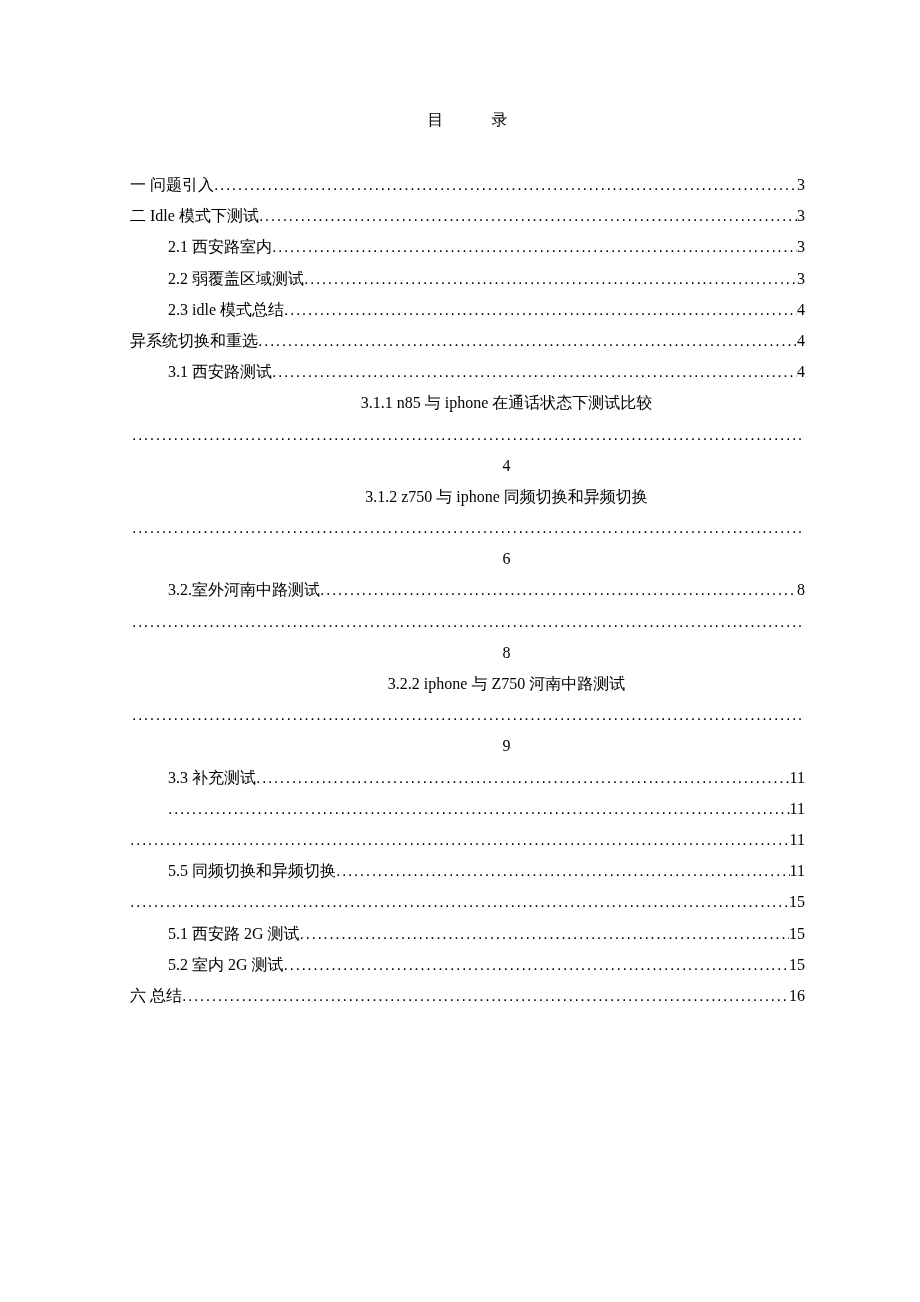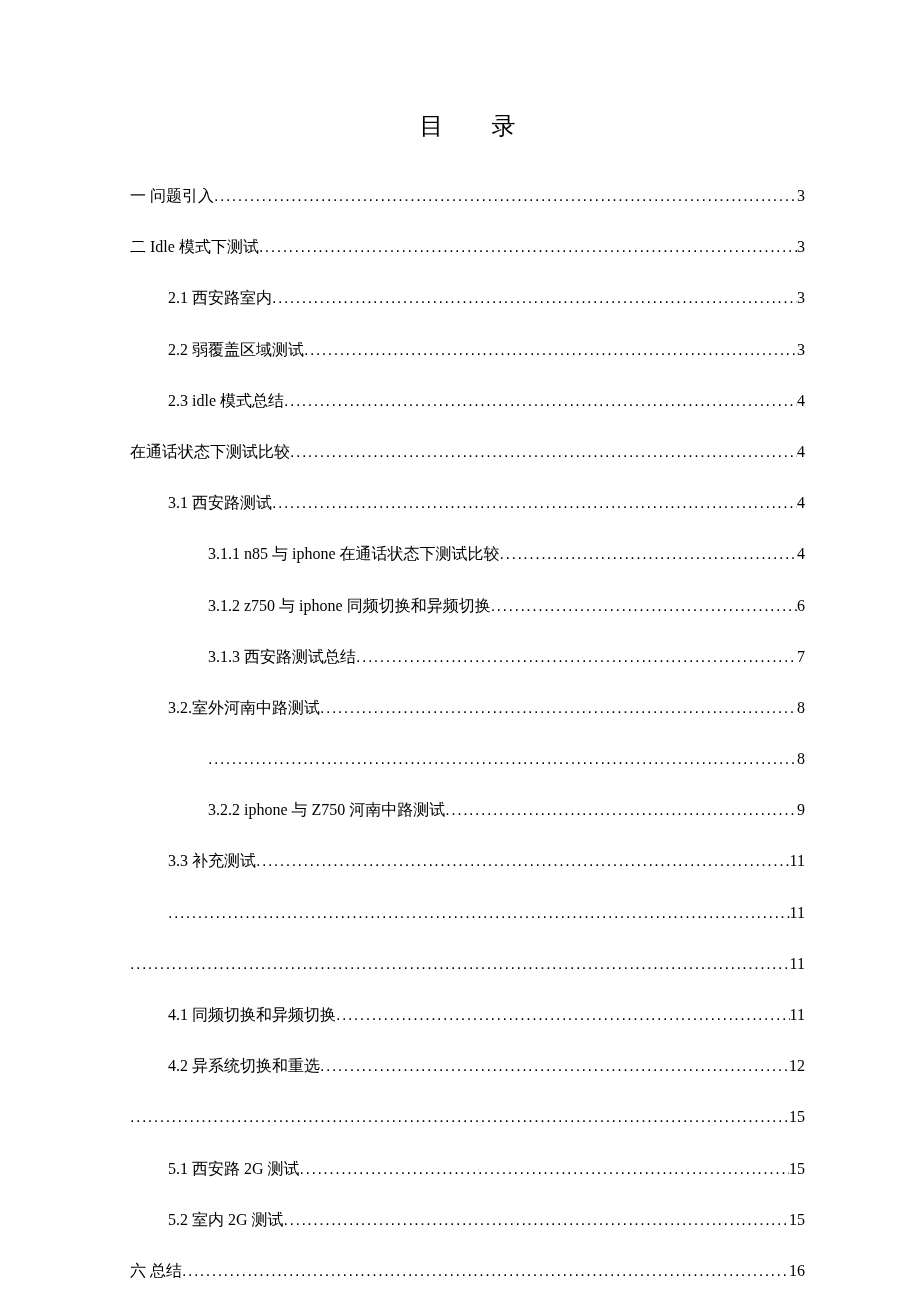--- a/index.html
+++ b/index.html
@@ -11,32 +11,31 @@
       background: #ffffff;
       width: 920px;
       height: 1302px;
       font-family: "SimSun", "宋体", serif;
       font-size: 16px;
       color: #000000;
       padding: 110px 115px 0 130px;
     }
     .toc-title {
       text-align: center;
-      font-size: 24px;
+      font-size: 16px;
       letter-spacing: 48px;
       margin-bottom: 38px;
       padding-left: 48px;
     }
     .toc-entry {
       display: flex;
       align-items: center;
       white-space: nowrap;
       line-height: 1.95;
       overflow: hidden;
-      margin-top: 20px;
     }
     .toc-text {
       flex-shrink: 0;
     }
     .toc-dots {
       flex: 1;
       overflow: hidden;
       letter-spacing: 1.5px;
       font-family: Arial, sans-serif;
     }
@@ -48,20 +47,21 @@
       font-family: "Times New Roman", serif;
     }
     .level-0 {
       padding-left: 0;
     }
     .level-1 {
       padding-left: 38px;
     }
     .level-2 {
       padding-left: 78px;
+      flex-direction: column;
     }
   </style>
 </head>
 <body>
 
 <div class="toc-title">目录</div>
 
 <div id="toc-container">
     <div class="toc-entry level-0">
       <span class="toc-text">一  问题引入</span>
@@ -82,43 +82,38 @@
       <span class="toc-text">2.2  弱覆盖区域测试</span>
       <span class="toc-dots"></span>
       <span class="toc-page">3</span>
     </div>
     <div class="toc-entry level-1">
       <span class="toc-text">2.3 idle 模式总结</span>
       <span class="toc-dots"></span>
       <span class="toc-page">4</span>
     </div>
     <div class="toc-entry level-0">
-      <span class="toc-text">在通话状态下测试比较</span>
+      <span class="toc-text">异系统切换和重选</span>
       <span class="toc-dots"></span>
       <span class="toc-page">4</span>
     </div>
     <div class="toc-entry level-1">
       <span class="toc-text">3.1 西安路测试</span>
       <span class="toc-dots"></span>
       <span class="toc-page">4</span>
     </div>
     <div class="toc-entry level-2">
       <span class="toc-text">3.1.1 n85 与 iphone 在通话状态下测试比较</span>
       <span class="toc-dots"></span>
       <span class="toc-page">4</span>
     </div>
     <div class="toc-entry level-2">
       <span class="toc-text">3.1.2 z750 与 iphone 同频切换和异频切换</span>
       <span class="toc-dots"></span>
       <span class="toc-page">6</span>
-    </div>
-    <div class="toc-entry level-2">
-      <span class="toc-text">3.1.3 西安路测试总结</span>
-      <span class="toc-dots"></span>
-      <span class="toc-page">7</span>
     </div>
     <div class="toc-entry level-1">
       <span class="toc-text">3.2.室外河南中路测试</span>
       <span class="toc-dots"></span>
       <span class="toc-page">8</span>
     </div>
     <div class="toc-entry level-2">
       <span class="toc-dots"></span>
       <span class="toc-page">8</span>
     </div>
@@ -134,28 +129,23 @@
     </div>
     <div class="toc-entry level-1">
       <span class="toc-dots"></span>
       <span class="toc-page">11</span>
     </div>
     <div class="toc-entry level-0">
       <span class="toc-dots"></span>
       <span class="toc-page">11</span>
     </div>
     <div class="toc-entry level-1">
-      <span class="toc-text">4.1 同频切换和异频切换</span>
+      <span class="toc-text">5.5 同频切换和异频切换</span>
       <span class="toc-dots"></span>
       <span class="toc-page">11</span>
-    </div>
-    <div class="toc-entry level-1">
-      <span class="toc-text">4.2 异系统切换和重选</span>
-      <span class="toc-dots"></span>
-      <span class="toc-page">12</span>
     </div>
     <div class="toc-entry level-0">
       <span class="toc-dots"></span>
       <span class="toc-page">15</span>
     </div>
     <div class="toc-entry level-1">
       <span class="toc-text">5.1 西安路 2G 测试</span>
       <span class="toc-dots"></span>
       <span class="toc-page">15</span>
     </div>

